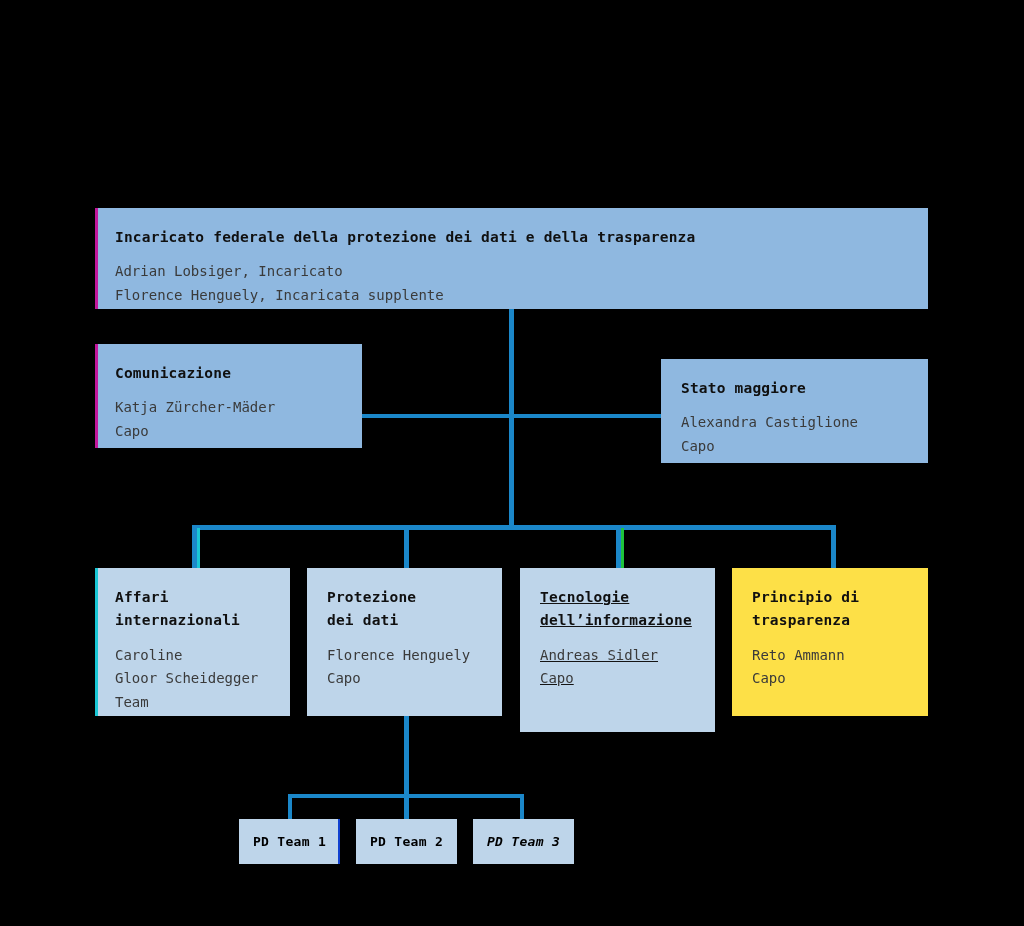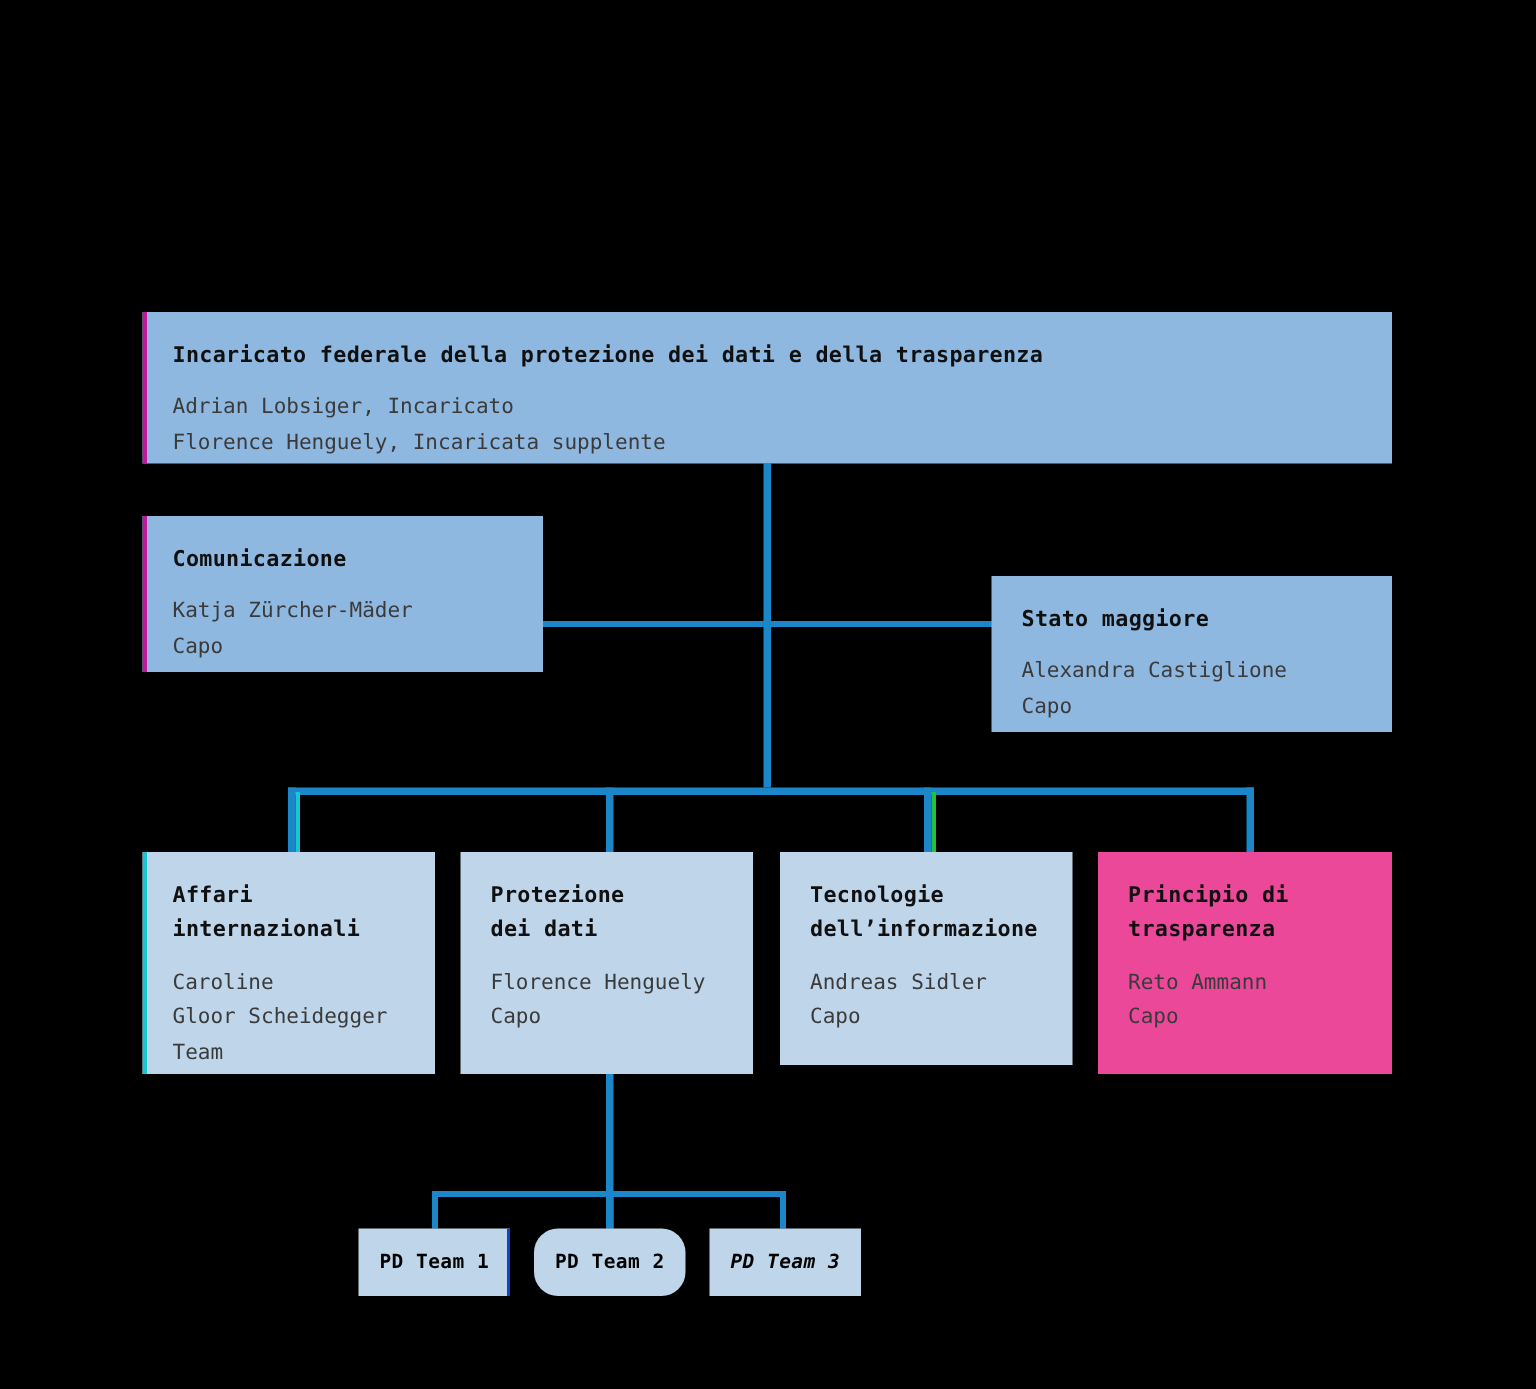--- a/index.html
+++ b/index.html
@@ -48,21 +48,21 @@
     margin-top: 11px;
     font-size: 14px;
     line-height: 1.67;
     color: #3a3a3a;
     white-space: pre-line;
   }
 
   
   .tone-mid   { background: #8fb8e0; }
   .tone-light { background: #bed5ea; }
-  .tone-pale  { background: #ec4899; }
+  .tone-pale  { background: #fde047; }
 
   
   .accent {
     position: absolute;
     left: 0;
     top: 0;
     bottom: 0;
     width: 3px;
   }
   .accent-magenta { background: #c2179b; }
@@ -122,21 +122,21 @@
 Florence Henguely, Incaricata supplente</div>
   </div>
 
   <div class="node tone-mid" style="left:95px; top:344px; width:267px; height:104px;">
     <span class="accent accent-magenta"></span>
     <div class="title">Comunicazione</div>
     <div class="people">Katja Zürcher-Mäder
 Capo</div>
   </div>
 
-  <div class="node tone-mid" style="left:661px; top:384px; width:267px; height:104px;">
+  <div class="node tone-mid" style="left:661px; top:359px; width:267px; height:104px;">
     <div class="title">Stato maggiore</div>
     <div class="people">Alexandra Castiglione
 Capo</div>
   </div>
 
   <div class="node tone-light" style="left:95px; top:568px; width:195px; height:148px;">
     <span class="accent accent-cyan"></span>
     <div class="title">Affari
 internazionali</div>
     <div class="people">Caroline
@@ -144,40 +144,40 @@
 Team</div>
   </div>
 
   <div class="node tone-light" style="left:307px; top:568px; width:195px; height:148px;">
     <div class="title">Protezione
 dei dati</div>
     <div class="people">Florence Henguely
 Capo</div>
   </div>
 
-  <div class="node tone-light" style="left:520px; top:568px; width:195px; height:142px;">
+  <div class="node tone-light" style="left:520px; top:568px; width:195px; height:164px;text-decoration:underline;">
     <div class="title">Tecnologie
 dell’informazione</div>
     <div class="people">Andreas Sidler
 Capo</div>
   </div>
 
   <div class="node tone-pale" style="left:732px; top:568px; width:196px; height:148px;">
     <div class="title">Principio di
 trasparenza</div>
     <div class="people">Reto Ammann
 Capo</div>
   </div>
 
   <div class="leaf" style="left:239px; top:819px; width:101px; height:45px;">
     <span>PD Team 1</span>
     <span class="accent-blue"></span>
   </div>
 
-  <div class="leaf" style="left:356px; top:819px; width:101px; height:45px;border-radius:16px;">
+  <div class="leaf" style="left:356px; top:819px; width:101px; height:45px;">
     <span>PD Team 2</span>
   </div>
 
   <div class="leaf" style="left:473px; top:819px; width:101px; height:45px;font-style:italic;">
     <span>PD Team 3</span>
   </div>
 
 </div>
 
 </body></html>

